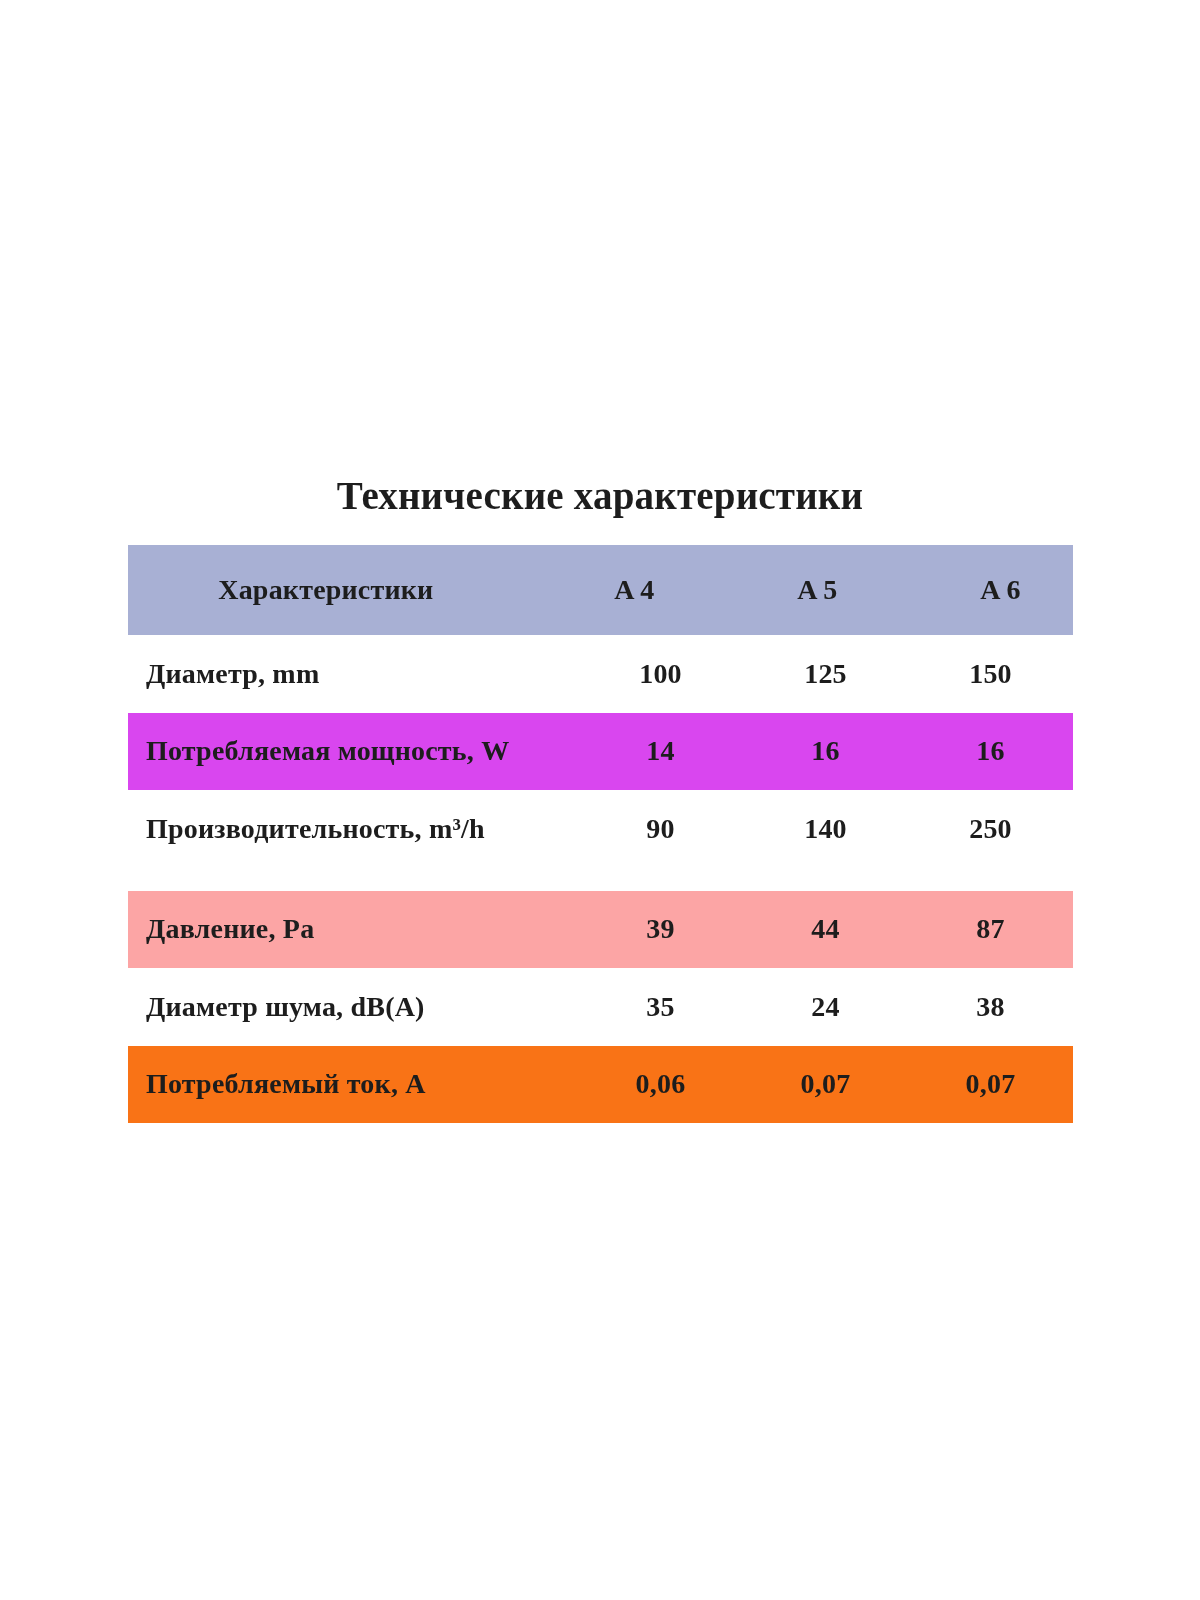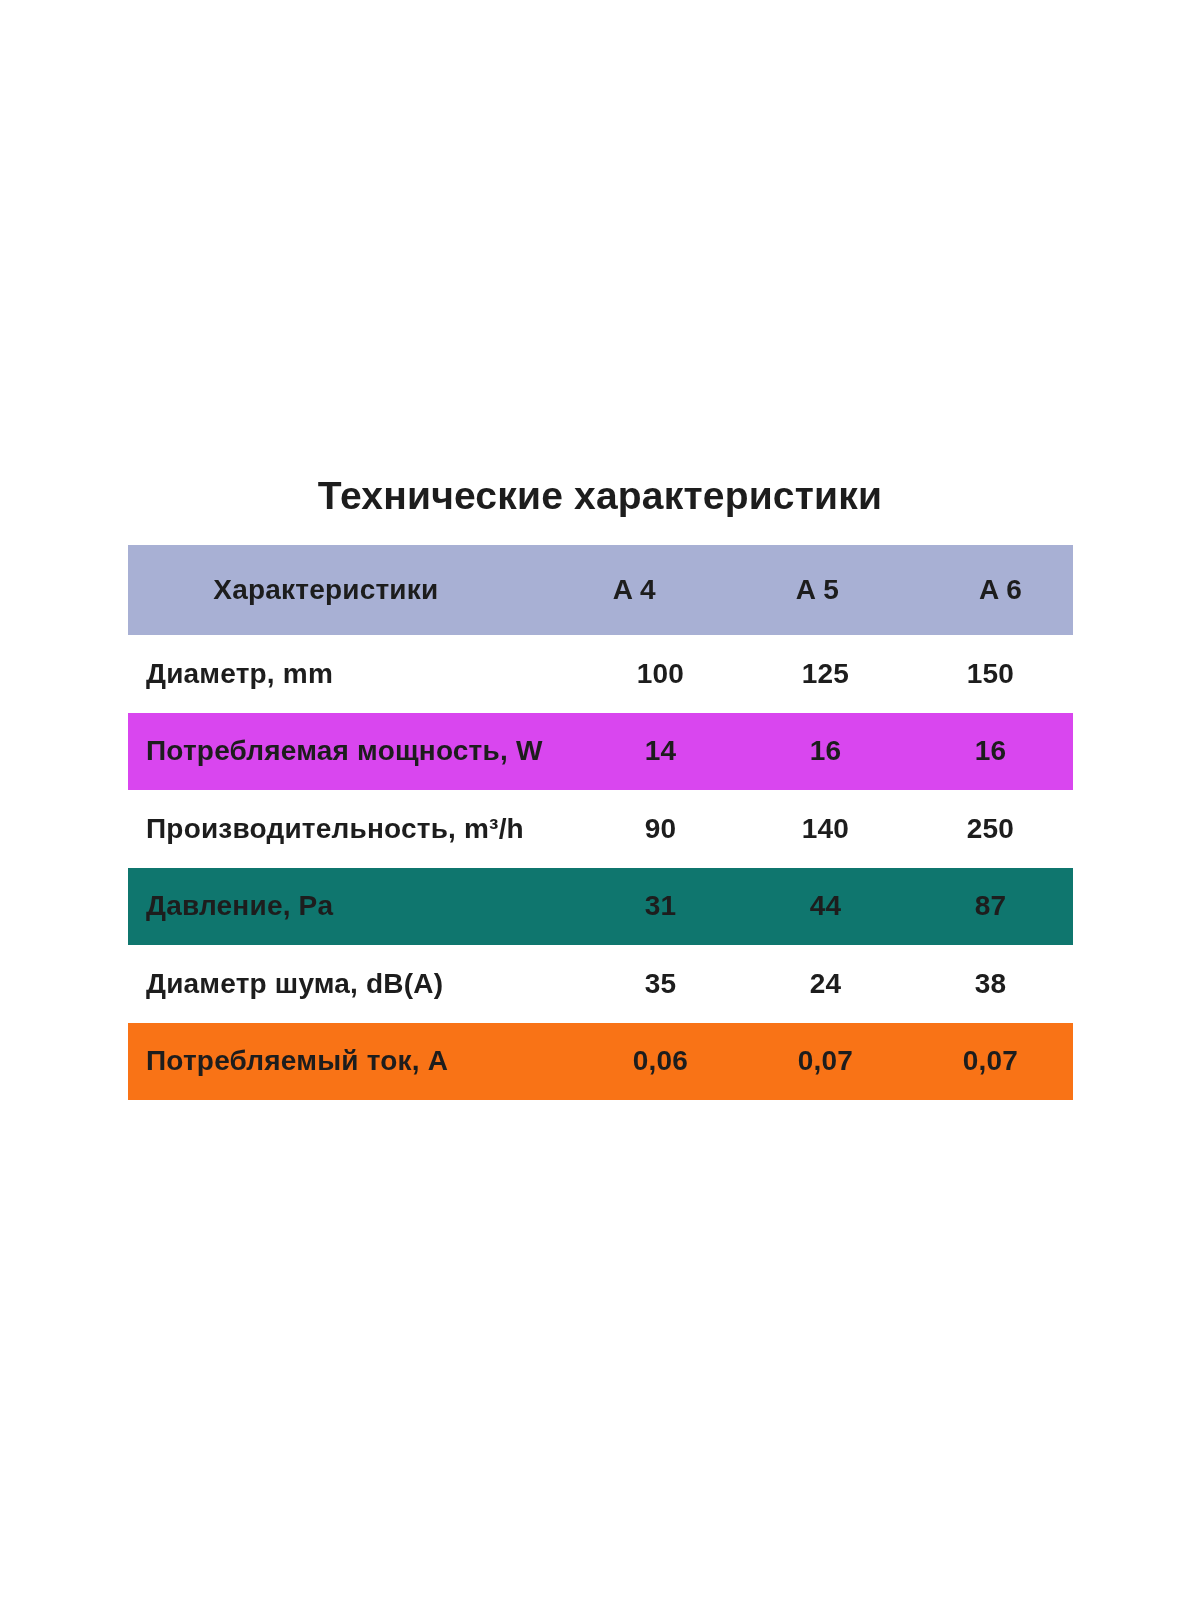--- a/index.html
+++ b/index.html
@@ -2,21 +2,21 @@
 <html><head>
 <meta charset="utf-8">
 <style>
   * { margin: 0; padding: 0; box-sizing: border-box; }
   html, body { background: #ffffff; }
   .page {
     position: relative;
     width: 1200px;
     height: 1600px;
     background: #ffffff;
-    font-family: Liberation Sans, sans-serif;
+    font-family: Liberation Serif, serif;
     overflow: hidden;
   }
   .title {
     position: absolute;
     top: 468px;
     left: 0;
     width: 100%;
     text-align: center;
     font-size: 39px;
     line-height: 56px;
@@ -92,23 +92,23 @@
       <div class="cell val">16</div>
     </div>
 
     <div class="trow">
       <div class="cell label">Производительность, m³/h</div>
       <div class="cell val">90</div>
       <div class="cell val">140</div>
       <div class="cell val">250</div>
     </div>
 
-    <div class="trow" style="background-color: #0f766e;">
+    <div class="trow" style="background-color: #fca5a5; margin-top: 23px;">
       <div class="cell label">Давление, Pa</div>
-      <div class="cell val">31</div>
+      <div class="cell val">39</div>
       <div class="cell val">44</div>
       <div class="cell val">87</div>
     </div>
 
     <div class="trow">
       <div class="cell label">Диаметр шума, dB(A)</div>
       <div class="cell val">35</div>
       <div class="cell val">24</div>
       <div class="cell val">38</div>
     </div>

